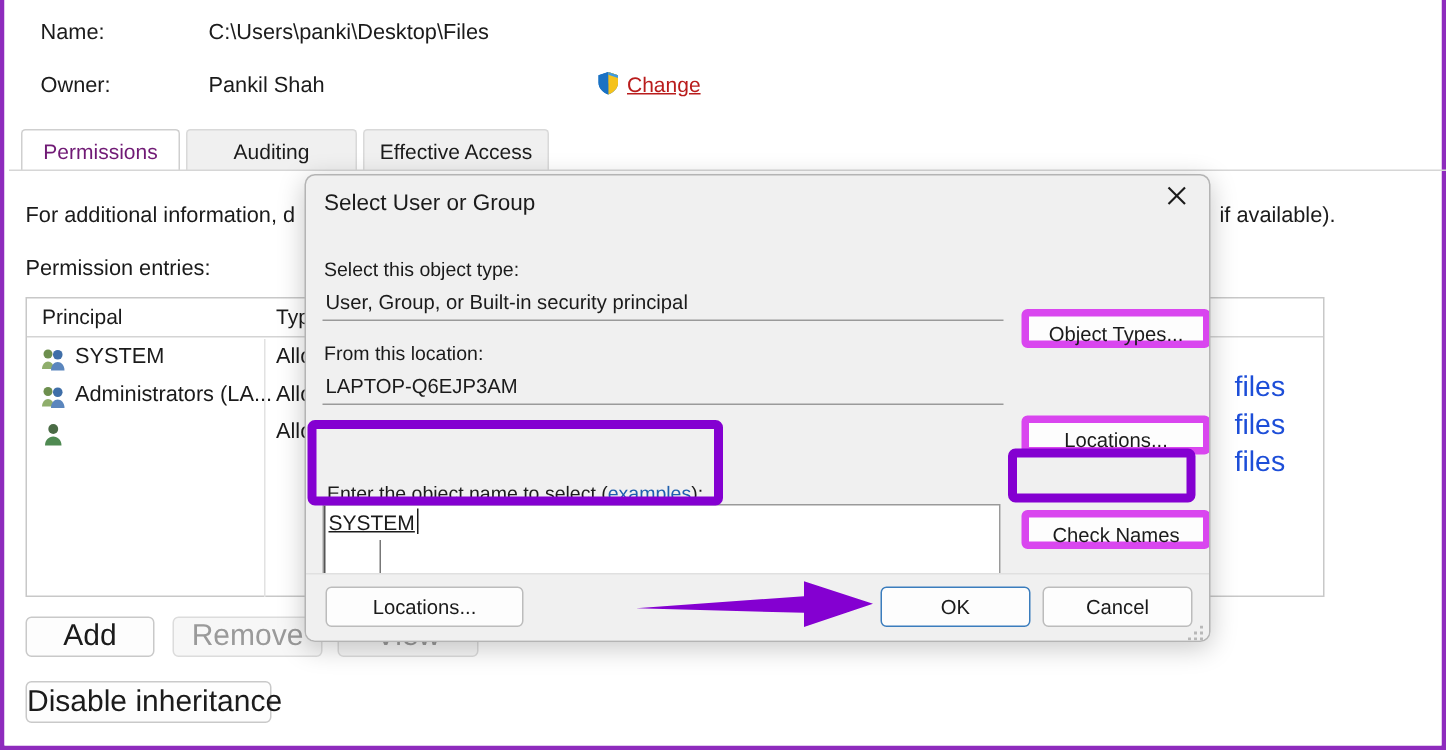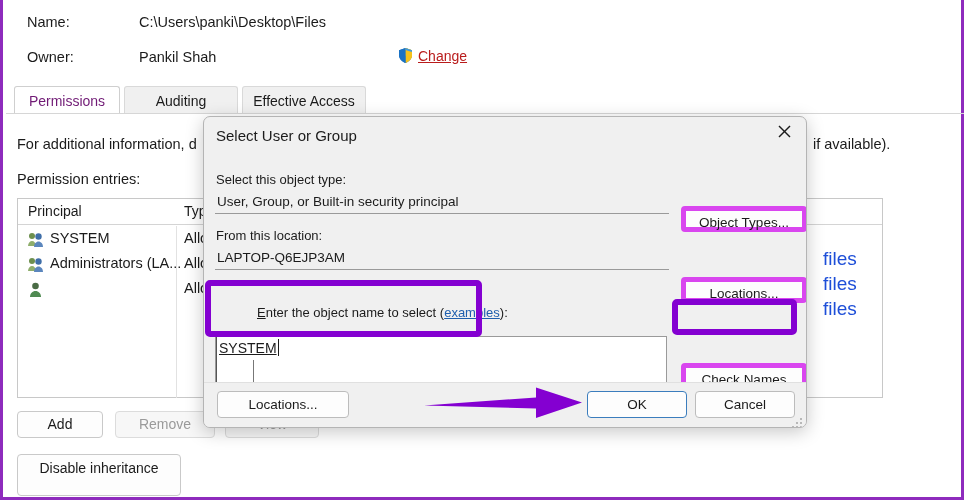--- a/index.html
+++ b/index.html
@@ -53,63 +53,63 @@
   .col-type{position:absolute;left:166px;top:4px;font-size:14px;color:#1b1b1b;}
   .col-sep{position:absolute;left:158px;top:27px;width:1px;height:172px;background:#e2e2e2;}
   .prow{position:absolute;left:0;height:25px;width:100%;}
   .prow .pic{position:absolute;left:9px;top:4px;width:17px;height:17px;}
   .prow .pname{position:absolute;left:32px;top:3px;font-size:14.5px;color:#1b1b1b;white-space:nowrap;}
   .prow .ptype{position:absolute;left:166px;top:3px;font-size:14.5px;color:#1b1b1b;white-space:nowrap;}
   .prow .pacc{position:absolute;left:805px;top:21px;font-size:19px;color:#1d4ed8;white-space:nowrap;}
 
   
   .btn{position:absolute;box-sizing:border-box;background:#fdfdfd;border:1px solid #c9c9c9;
-       border-radius:4px;font-size:14px;color:#1b1b1b;text-align:center;white-space:nowrap;}
+       border-radius:4px;font-size:20px;color:#1b1b1b;text-align:center;white-space:nowrap;}
   .btn.disabled{color:#9a9a9a;background:#f7f7f7;border-color:#dcdcdc;}
   .btn-add{left:14px;top:411px;width:86px;height:27px;line-height:25px;}
   .btn-remove{left:112px;top:411px;width:100px;height:27px;line-height:25px;}
   .btn-view{left:222px;top:411px;width:94px;height:27px;line-height:25px;}
-  .btn-disable{left:14px;top:454px;width:164px;height:42px;line-height:26px;}
+  .btn-disable{left:14px;top:454px;width:164px;height:28px;line-height:26px;}
 
   
   .modal{position:absolute;left:203px;top:116px;width:604px;height:312px;
          background:#f0f0f0;border:1px solid #b4b4b4;border-radius:7px;
          box-shadow:0 4px 18px rgba(0,0,0,.22);box-sizing:border-box;overflow:hidden;}
   .modal-title{position:absolute;left:12px;top:10px;font-size:15px;color:#1b1b1b;white-space:nowrap;}
   .modal-close{position:absolute;right:0;top:0;width:44px;height:32px;
                display:flex;align-items:center;justify-content:center;}
   .modal-body{position:absolute;left:0;top:33px;width:100%;height:260px;background:#f0f0f0;}
 
   .m-label{position:absolute;font-size:13px;color:#1b1b1b;white-space:nowrap;}
   .m-field{position:absolute;background:#f0f0f0;border:none;border-bottom:1px solid #9a9a9a;
            font-size:13.5px;color:#1b1b1b;box-sizing:border-box;padding-left:2px;}
   .m-field span{position:relative;top:2px;}
 
   .lbl-objtype{left:12px;top:22px;}
   .fld-objtype{left:11px;top:42px;width:454px;height:22px;}
   .lbl-loc{left:12px;top:78px;}
   .fld-loc{left:11px;top:98px;width:454px;height:22px;}
 
-  .lbl-enter{left:14px;top:155px;margin-left:39px;}
+  .lbl-enter{left:14px;top:171px;}
   .lbl-enter .ex{color:#1f5fae;text-decoration:underline;}
   .lbl-enter .uline{text-decoration:underline;}
 
   .namebox{position:absolute;left:11px;top:186px;width:452px;height:70px;
            background:#ffffff;border:1px solid #9a9a9a;box-sizing:border-box;}
   .namebox .val{position:absolute;left:3px;top:3px;font-size:14px;color:#1b1b1b;
                 text-decoration:underline;white-space:nowrap;}
   .namebox .caret{position:absolute;left:62px;top:2px;width:1px;height:17px;background:#1b1b1b;}
   .namebox .divider{position:absolute;left:37px;top:23px;width:1px;height:45px;background:#777;}
   .namebox .leftmark{position:absolute;left:0;top:0;width:1px;height:70px;background:#555;}
 
   .mbtn{position:absolute;box-sizing:border-box;background:#fdfdfd;border:5px solid #d946ef;
         border-radius:4px;font-size:13.5px;color:#1b1b1b;text-align:center;white-space:nowrap;}
   .mbtn-objtypes{left:477px;top:56px;width:126px;height:26px;line-height:24px;}
   .mbtn-locations{left:477px;top:127px;width:126px;height:26px;line-height:24px;}
-  .mbtn-check{left:477px;top:190px;width:126px;height:26px;line-height:24px;margin-top:23px;}
+  .mbtn-check{left:477px;top:190px;width:126px;height:26px;line-height:24px;}
 
   .modal-footer{position:absolute;left:0;bottom:0;width:100%;height:44px;
                 background:#f0f0f0;border-top:1px solid #e0e0e0;}
   .mbtn-advanced{left:13px;top:8px;width:132px;height:27px;line-height:25px;position:absolute;
                  box-sizing:border-box;background:#fdfdfd;border:1px solid #bcbcbc;border-radius:4px;
                  font-size:13.5px;color:#1b1b1b;text-align:center;white-space:nowrap;}
   .mbtn-ok{position:absolute;left:383px;top:8px;width:100px;height:27px;line-height:25px;
            box-sizing:border-box;background:#fdfdfd;border:1px solid #3b7dbd;border-radius:4px;
            font-size:13.5px;color:#1b1b1b;text-align:center;white-space:nowrap;}
   .mbtn-cancel{position:absolute;left:491px;top:8px;width:100px;height:27px;line-height:25px;

